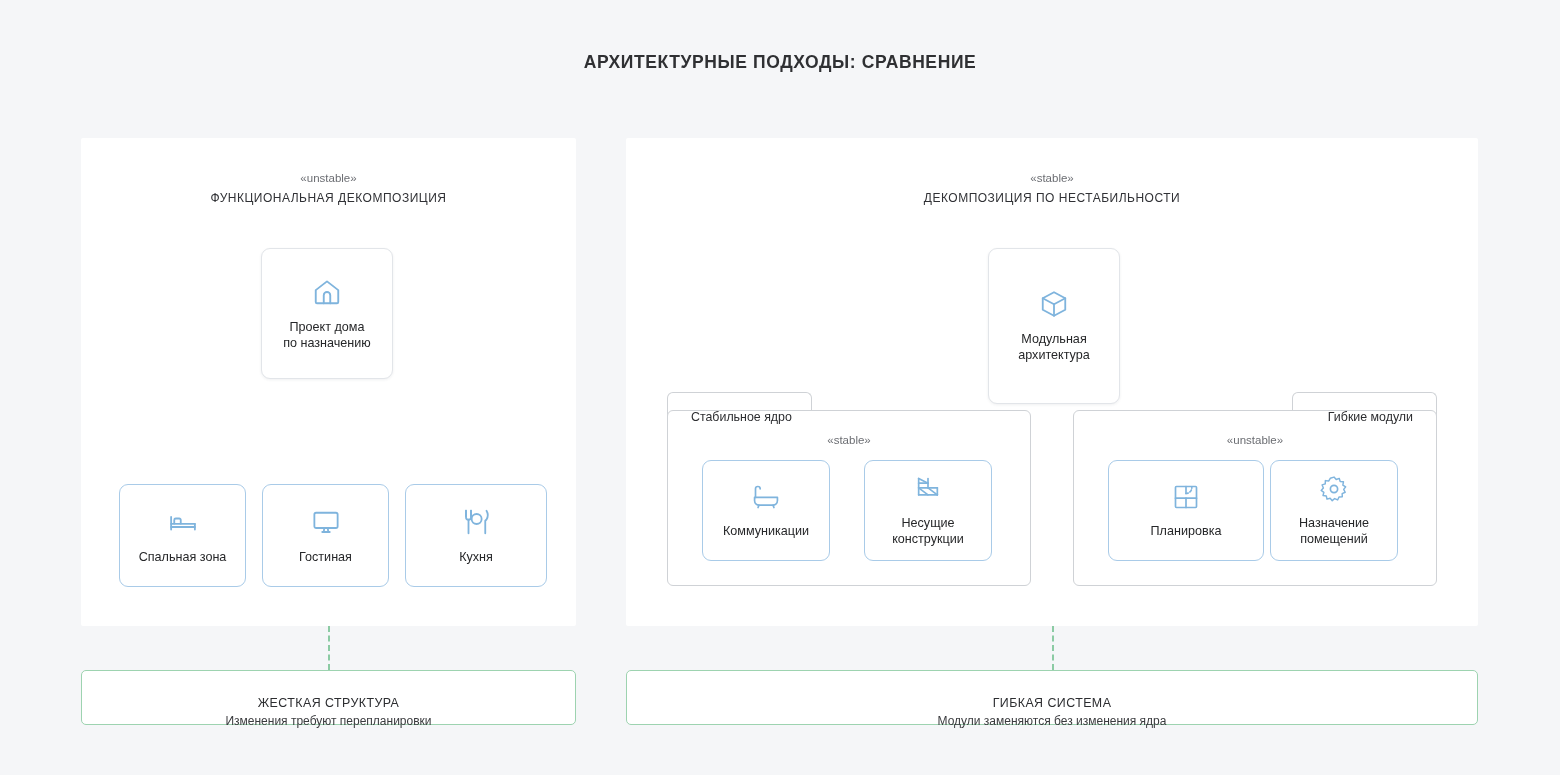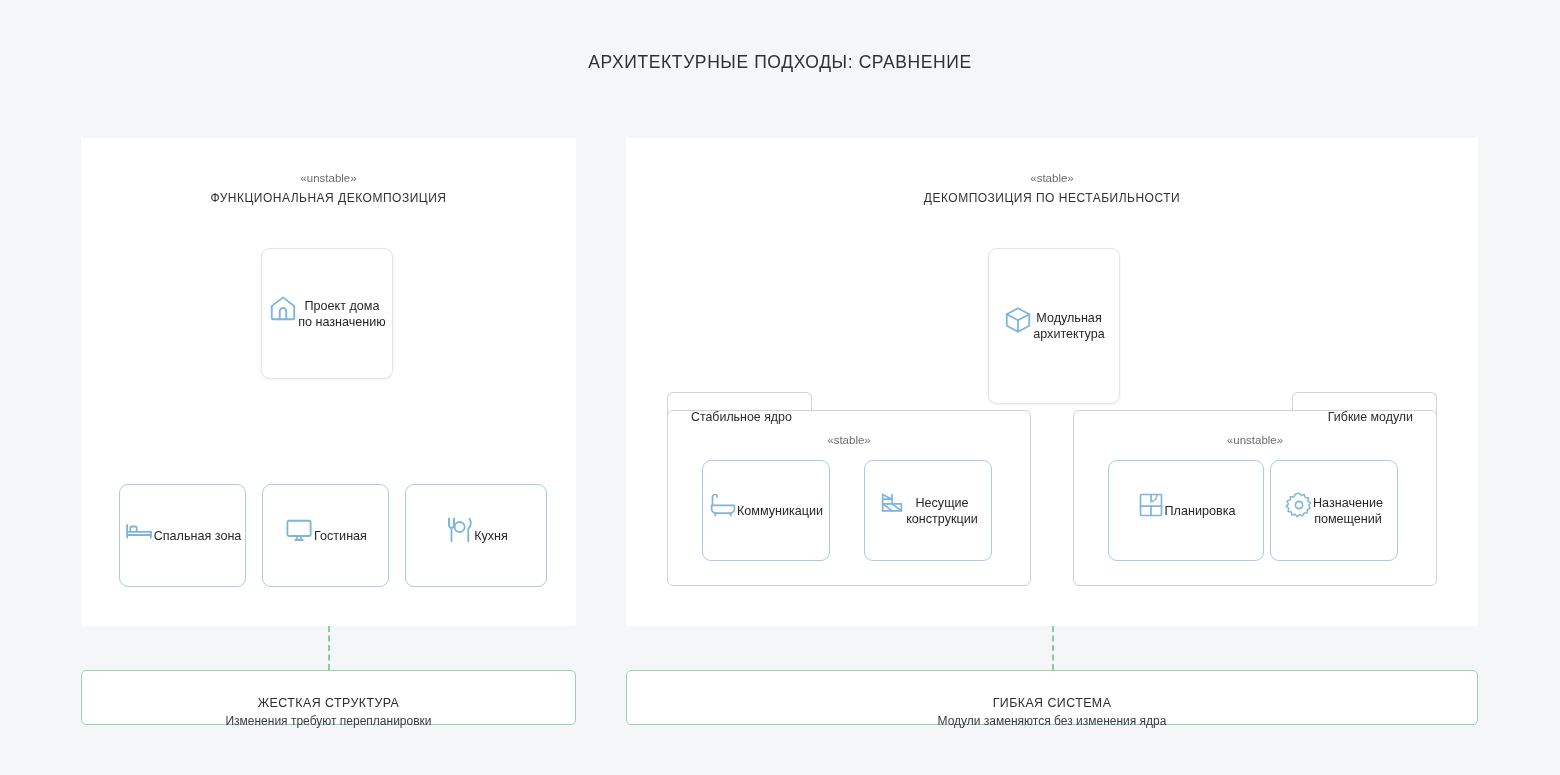--- a/index.html
+++ b/index.html
@@ -27,20 +27,21 @@
   .page-title {
     position: absolute;
     left: 0;
     top: 52px;
     width: 1560px;
     text-align: center;
     font-size: 17.5px;
     letter-spacing: 0.6px;
     color: #2f3033;
     white-space: nowrap;
+    font-weight: bold;
   }
 
   
   .panel {
     position: absolute;
     background: #ffffff;
     border-radius: 2px;
   }
   #panel-left  { left: 81px;  top: 138px; width: 495px;  height: 488px; }
   #panel-right { left: 626px; top: 138px; width: 852px;  height: 488px; }
@@ -68,21 +69,21 @@
   }
 
   
   .node {
     position: absolute;
     box-sizing: border-box;
     background: #ffffff;
     border: 1.4px solid #a9cbe8;
     border-radius: 9px;
     display: flex;
-    flex-direction: row;
+    flex-direction: column;
     align-items: center;
     justify-content: center;
   }
   .node.root {
     border-color: #e2e5e9;
     box-shadow: 0 1px 3px rgba(30,40,60,0.07);
   }
   .node .node-icon {
     display: block;
     line-height: 0;

